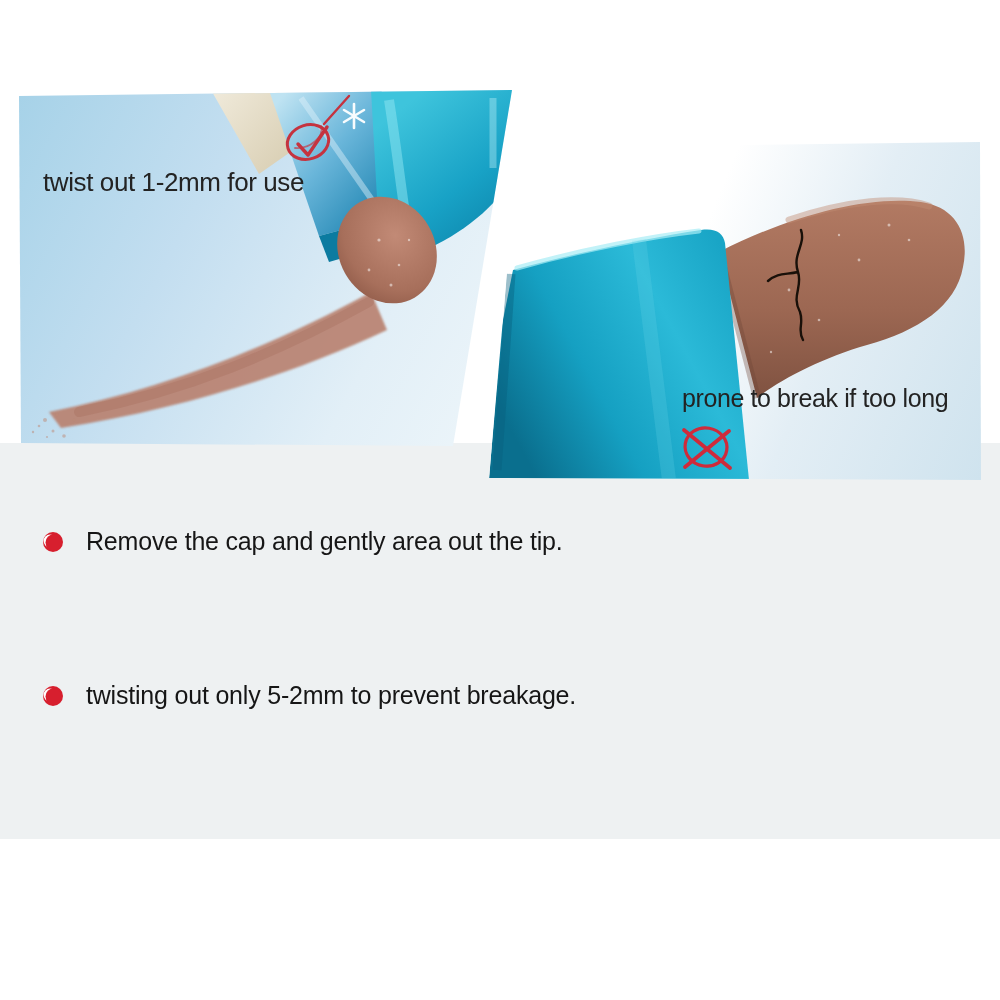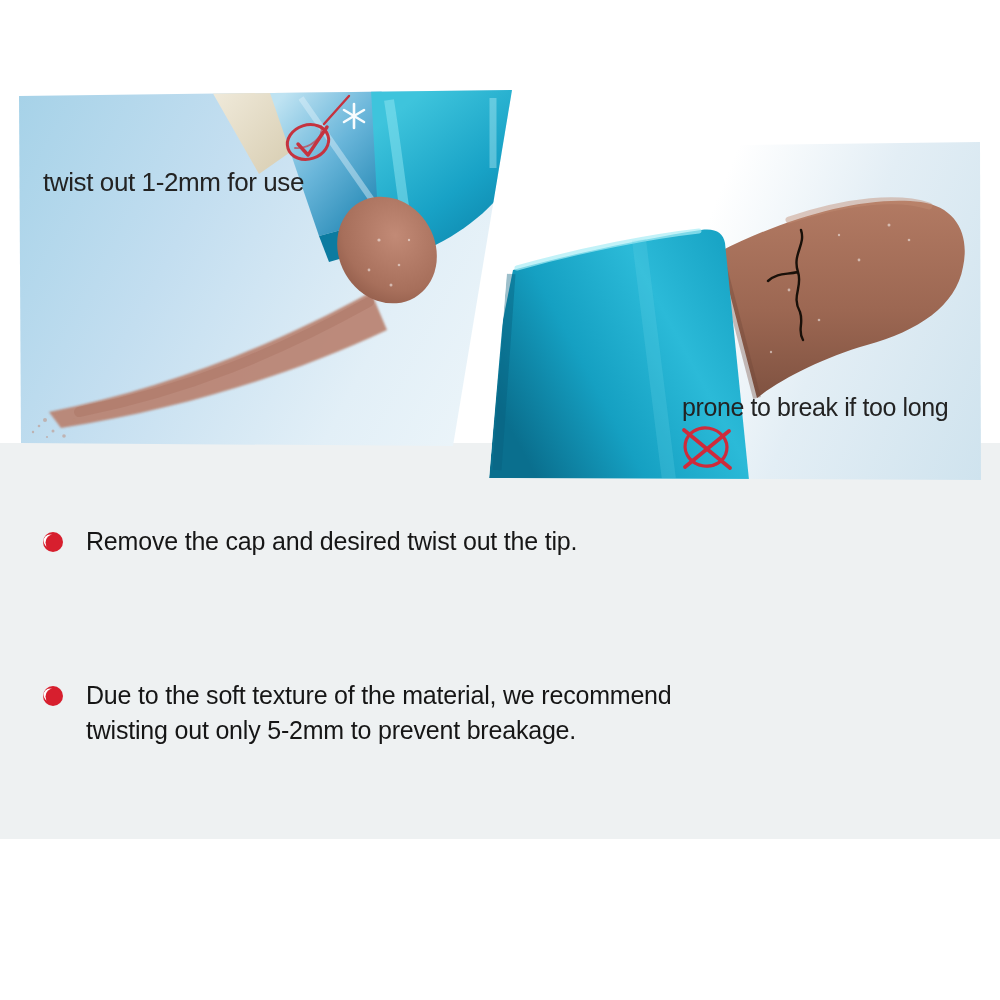--- a/index.html
+++ b/index.html
@@ -23,21 +23,21 @@
   .photo-right{
     left:489px;top:140px;width:492px;height:340px;
     clip-path:polygon(29px 8px,491px 2px,492px 340px,0px 338px);
     background:linear-gradient(112deg,#ffffff 0%,#ffffff 40%,#e3eef5 66%,#cfe3ee 100%);
   }
   .caption{
     position:absolute;white-space:nowrap;color:#232323;
     font-size:26px;letter-spacing:-0.4px;
   }
   .caption-left{left:43px;top:167px;}
-  .caption-right{left:682px;top:393px;font-size:25px;}
+  .caption-right{left:682px;top:384px;font-size:25px;}
   .instruction{
     position:absolute;left:42px;display:flex;align-items:flex-start;
   }
   .instruction .dot{flex:0 0 auto;margin:7px 22px 0 0;}
   .instruction .lines{
     font-size:25px;line-height:35px;letter-spacing:-0.2px;color:#161616;
   }
   .instruction .lines span{display:block;white-space:nowrap;}
   .row-1{top:524px;}
   .row-2{top:678px;}
@@ -176,27 +176,26 @@
 <div class="caption caption-left">twist out 1-2mm for use</div>
 <div class="caption caption-right">prone to break if too long</div>
 
 <div class="instruction row-1">
   <svg class="dot" width="22" height="22" viewBox="0 0 22 22">
     <circle cx="11" cy="11" r="10" fill="#d71f2e"></circle>
     <circle cx="8" cy="10" r="6.5" fill="#ffffff"></circle>
     <circle cx="11.5" cy="11.5" r="8" fill="#d71f2e"></circle>
   </svg>
   <div class="lines">
-    <span>Remove the cap and desired twist out the tip.</span>
+    <span>Remove the cap and gently area out the tip.</span>
   </div>
 </div>
 
 <div class="instruction row-2">
   <svg class="dot" width="22" height="22" viewBox="0 0 22 22">
     <circle cx="11" cy="11" r="10" fill="#d71f2e"></circle>
     <circle cx="8" cy="10" r="6.5" fill="#ffffff"></circle>
     <circle cx="11.5" cy="11.5" r="8" fill="#d71f2e"></circle>
   </svg>
   <div class="lines">
-    <span>Due to the soft texture of the material, we recommend</span>
     <span>twisting out only 5-2mm to prevent breakage.</span>
   </div>
 </div>
 
 </body></html>

